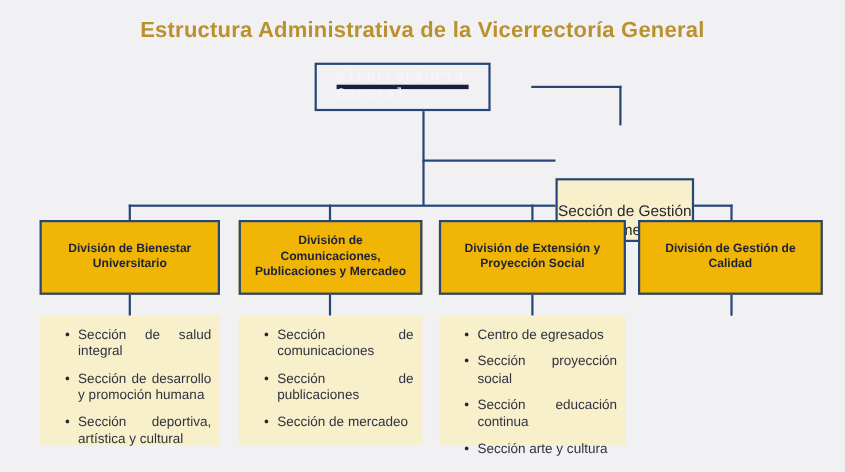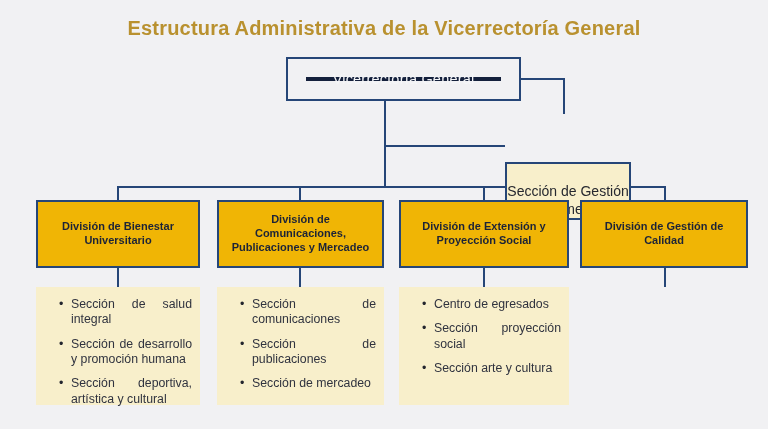--- a/index.html
+++ b/index.html
@@ -21,23 +21,24 @@
     position:absolute;top:17px;left:0;width:100%;
     text-align:center;font-size:20px;font-weight:bold;
     color:var(--title-gold);letter-spacing:.2px;
   }
 
   
   .line{position:absolute;background:var(--navy-line);}
 
   
   .root-box{
-    position:absolute;left:286px;top:57px;width:235px;height:44px;
+    position:absolute;left:286px;top:57px;width:160px;height:44px;
     border:2px solid var(--navy-line);background:var(--page-bg);
     padding:18px;
+    font-family:Liberation Mono, monospace;
   }
   .root-box .inner{
     width:100%;height:100%;background:var(--navy-fill);
     display:flex;align-items:center;justify-content:center;
     color:#f5f6f8;font-size:14.5px;letter-spacing:.2px;
   }
 
   .side-box{
     position:absolute;left:505px;top:114px;width:126px;height:58px;
     border:2px solid var(--navy-line);background:var(--cream);
@@ -127,17 +128,18 @@
     <ul>
         <li>Sección de comunicaciones</li>
         <li>Sección de publicaciones</li>
         <li>Sección de mercadeo</li>
       </ul>
   </div>
   <div class="listbox c3">
     <ul>
         <li>Centro de egresados</li>
         <li>Sección proyección social</li>
+        <li>Sección educación continua</li>
         <li>Sección arte y cultura</li>
       </ul>
   </div>
 
 </div>
 
 </body></html>

